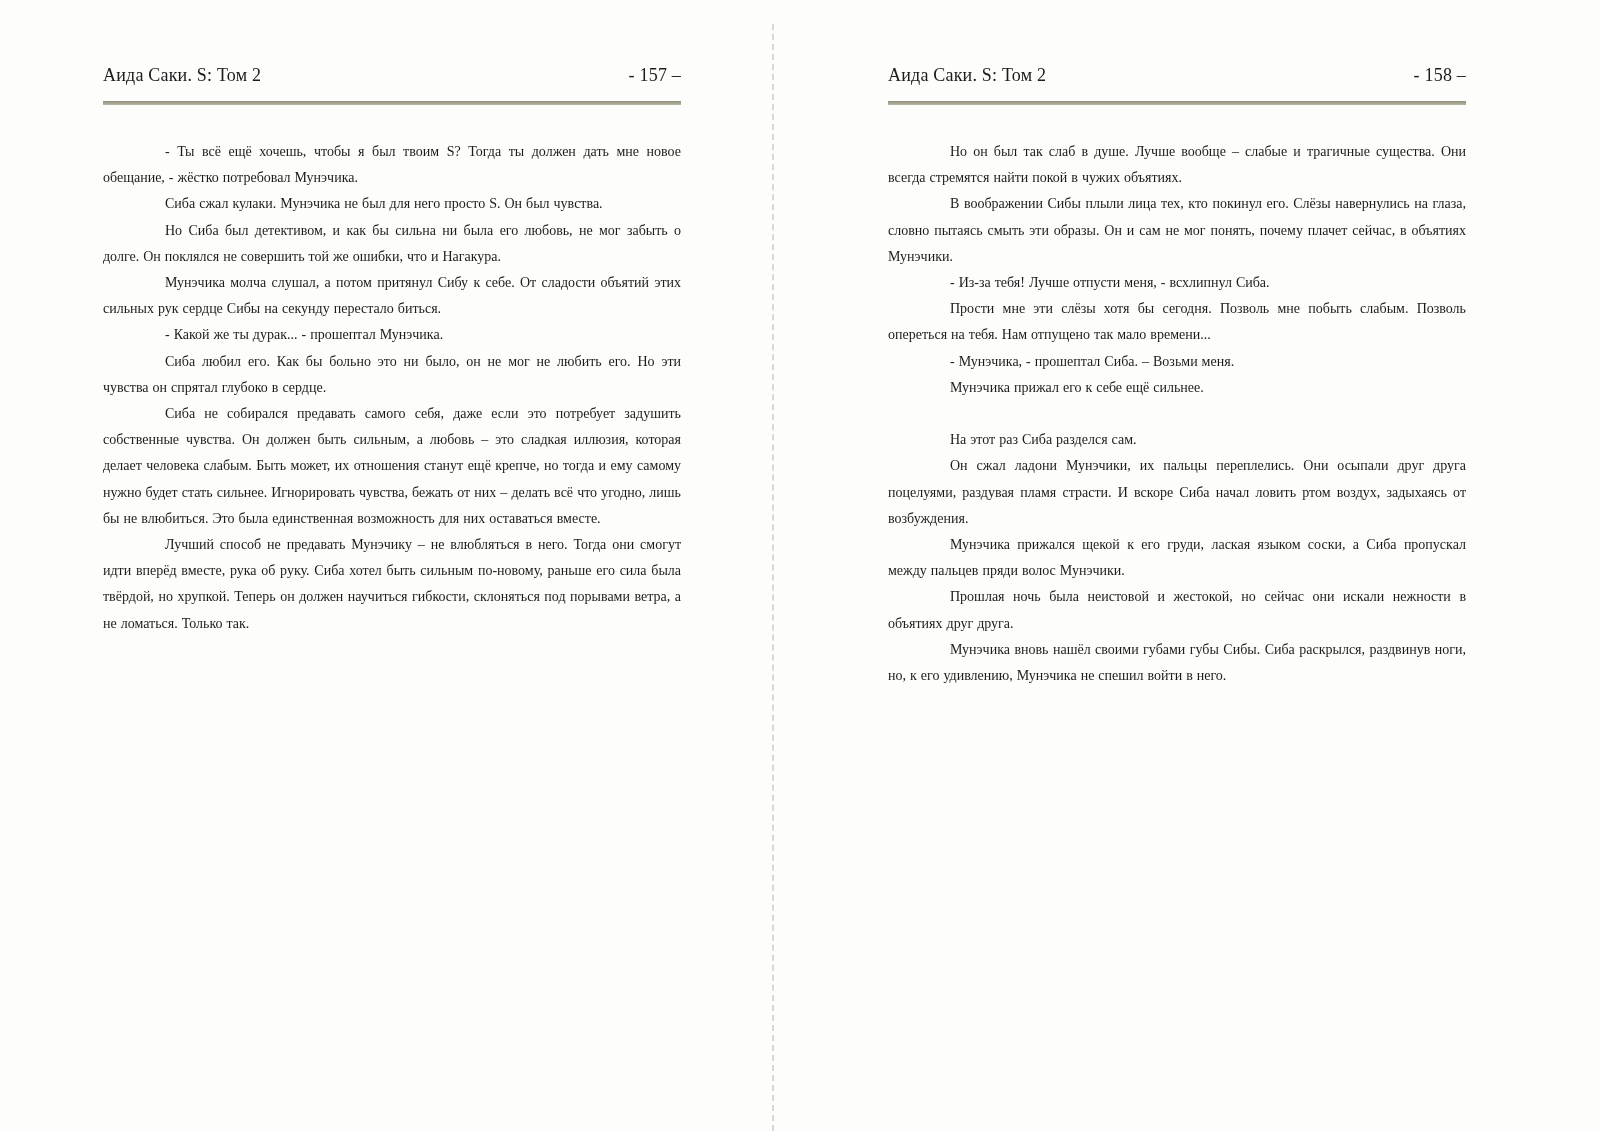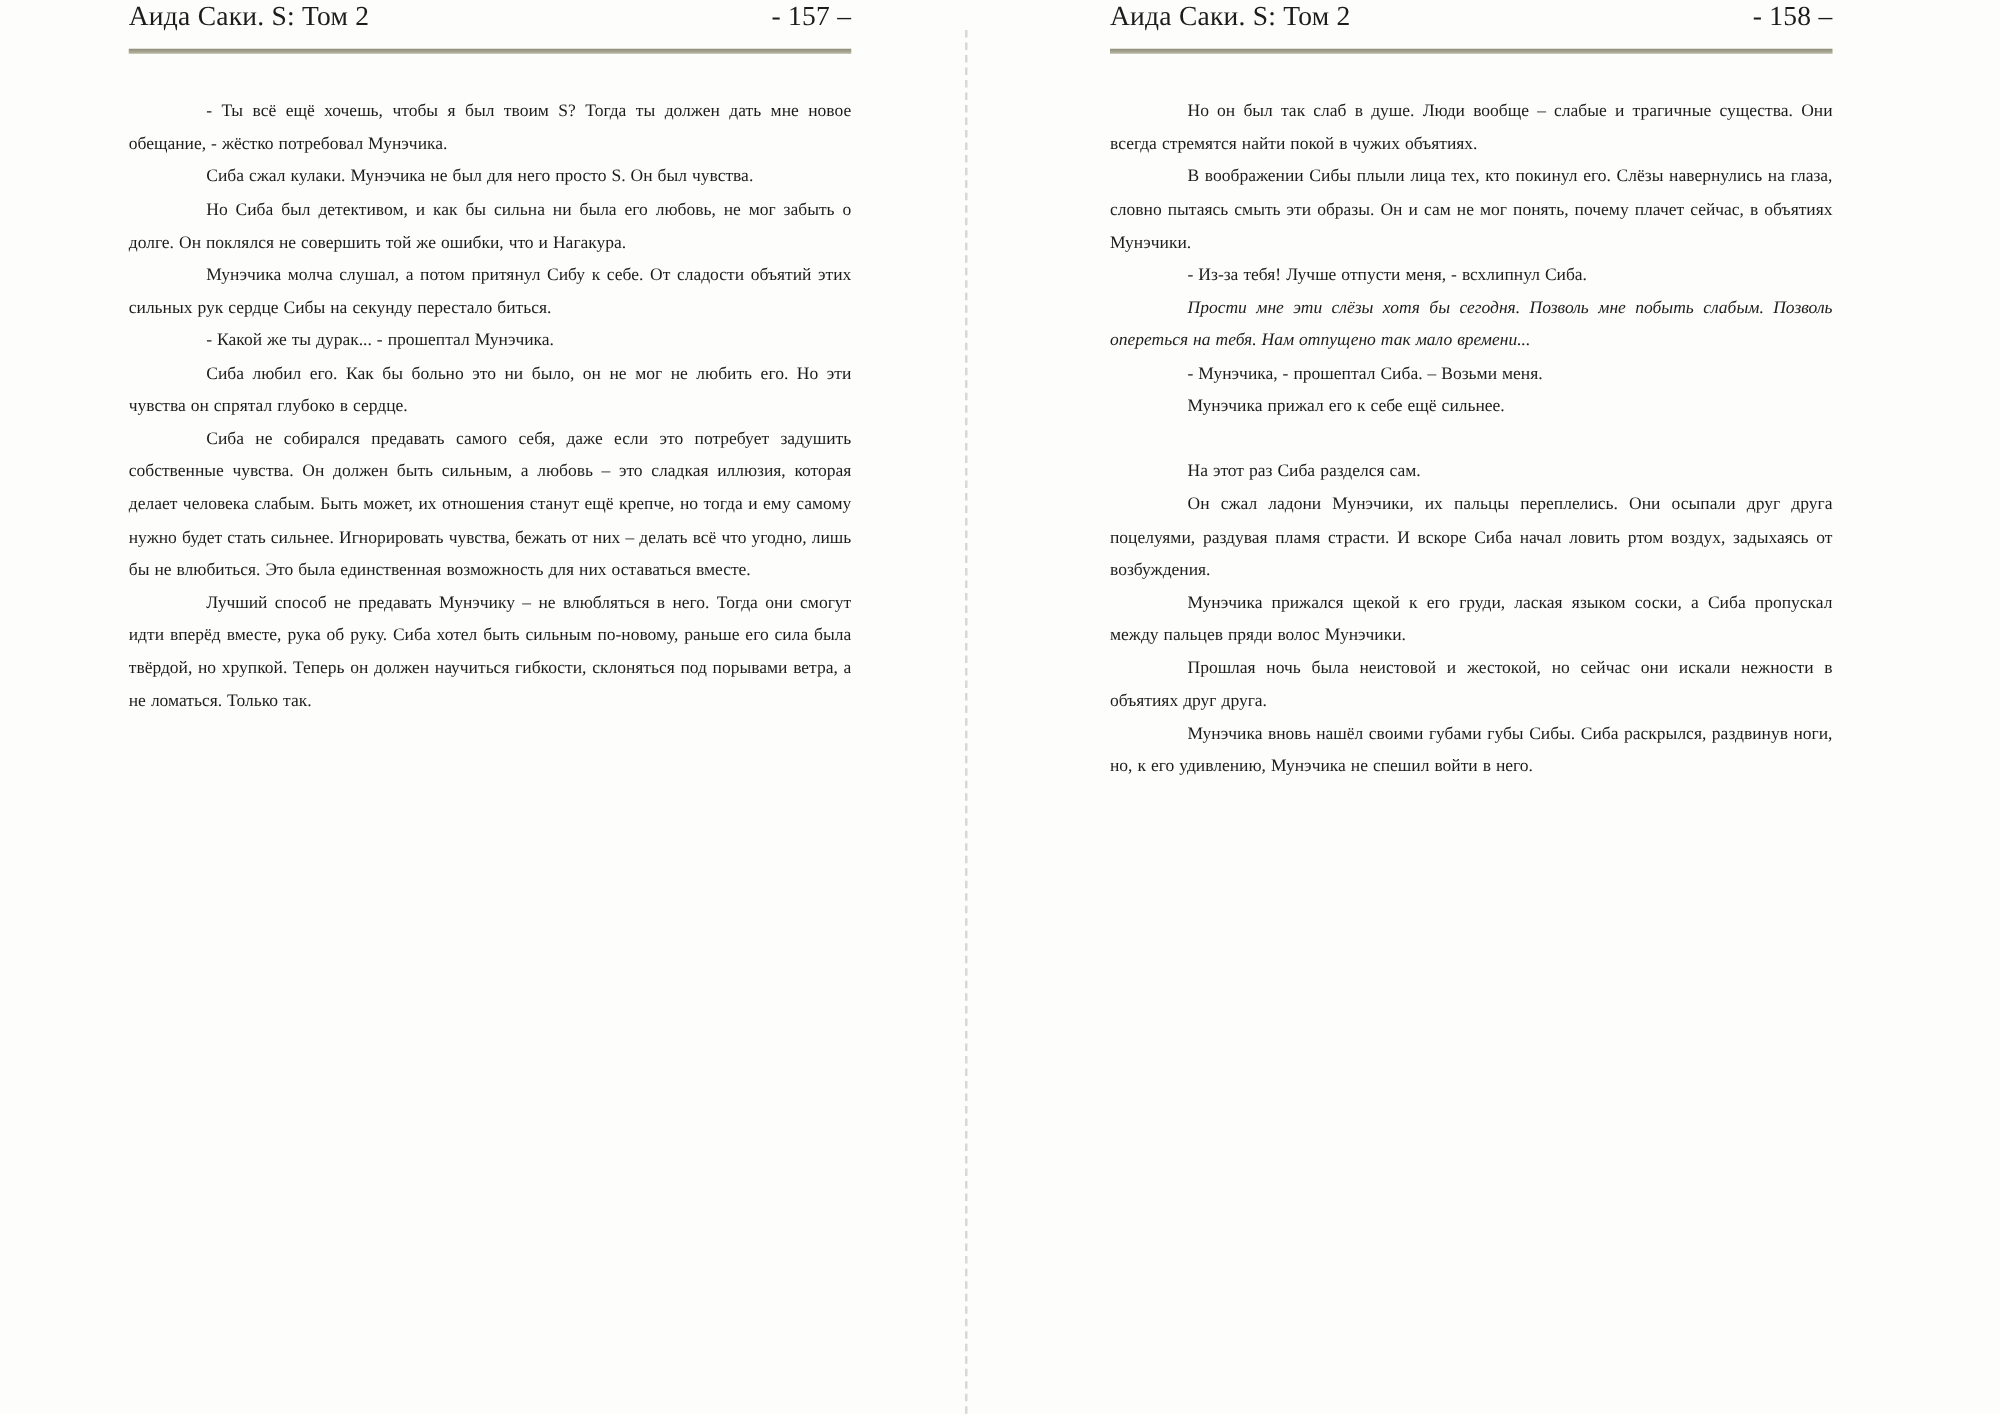--- a/index.html
+++ b/index.html
@@ -18,41 +18,42 @@
     position:relative;
     overflow:hidden;
   }
   .page{
     position:absolute;top:0;width:578px;height:1131px;
   }
   .page.left{left:103px;}
   .page.right{left:888px;}
   .page-header{
     display:flex;justify-content:space-between;align-items:baseline;
-    font-size:22px;line-height:26px;
+    padding-top:62px;
+    font-size:18px;line-height:26px;
     letter-spacing:0.2px;
   }
   .header-rule{
     margin-top:13px;
     height:4px;width:100%;
     background:linear-gradient(to bottom,#8d8d79,#b7b7a2);
     border:none;
   }
   .page-body{
     margin-top:34px;
     font-size:14px;
     line-height:26.2px;
   }
   .para{
     margin:0;
     text-align:justify;
     text-indent:62px;
     word-spacing:0.5px;
   }
-  .para.italic{font-style:italic;}
+  .para.italic{}
   .para.spacer{height:26.2px;text-indent:0;}
   .spread-divider{
     position:absolute;
     left:772px;top:24px;bottom:0;
     width:0;
     border-left:2px dashed var(--divider);
   }
 </style>
 </head>
 <body>
@@ -77,21 +78,21 @@
 
 <div class="spread-divider"></div>
 
 <section class="page right">
   <div class="page-header">
     <span>Аида Саки. S: Том 2</span>
     <span>- 158 –</span>
   </div>
   <div class="header-rule"></div>
   <div class="page-body">
-      <p class="para">Но он был так слаб в душе. Люди вообще – слабые и трагичные существа. Они всегда стремятся найти покой в чужих объятиях.</p>
+      <p class="para">Но он был так слаб в душе. Лучше вообще – слабые и трагичные существа. Они всегда стремятся найти покой в чужих объятиях.</p>
       <p class="para">В воображении Сибы плыли лица тех, кто покинул его. Слёзы навернулись на глаза, словно пытаясь смыть эти образы. Он и сам не мог понять, почему плачет сейчас, в объятиях Мунэчики.</p>
       <p class="para">- Из-за тебя! Лучше отпусти меня, - всхлипнул Сиба.</p>
       <p class="para italic">Прости мне эти слёзы хотя бы сегодня. Позволь мне побыть слабым. Позволь опереться на тебя. Нам отпущено так мало времени...</p>
       <p class="para">- Мунэчика, - прошептал Сиба. – Возьми меня.</p>
       <p class="para">Мунэчика прижал его к себе ещё сильнее.</p>
       <p class="para spacer"></p>
       <p class="para">На этот раз Сиба разделся сам.</p>
       <p class="para">Он сжал ладони Мунэчики, их пальцы переплелись. Они осыпали друг друга поцелуями, раздувая пламя страсти. И вскоре Сиба начал ловить ртом воздух, задыхаясь от возбуждения.</p>
       <p class="para">Мунэчика прижался щекой к его груди, лаская языком соски, а Сиба пропускал между пальцев пряди волос Мунэчики.</p>
       <p class="para">Прошлая ночь была неистовой и жестокой, но сейчас они искали нежности в объятиях друг друга.</p>

